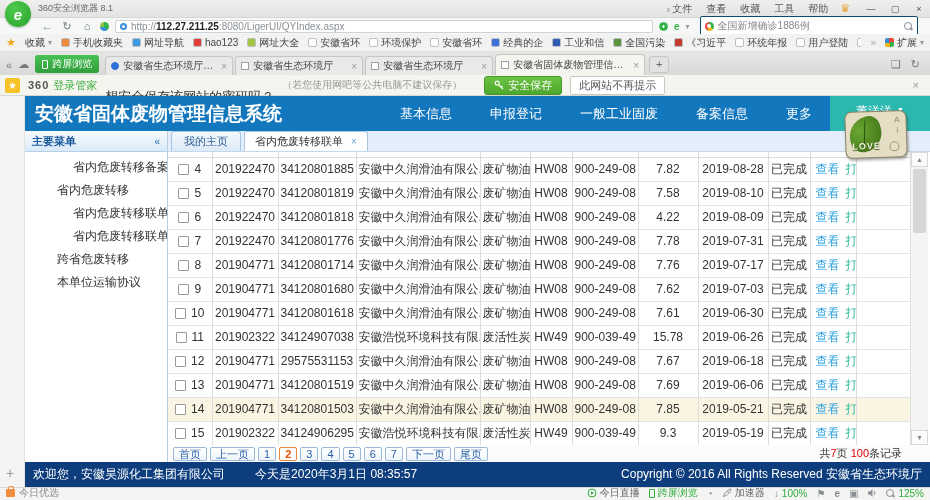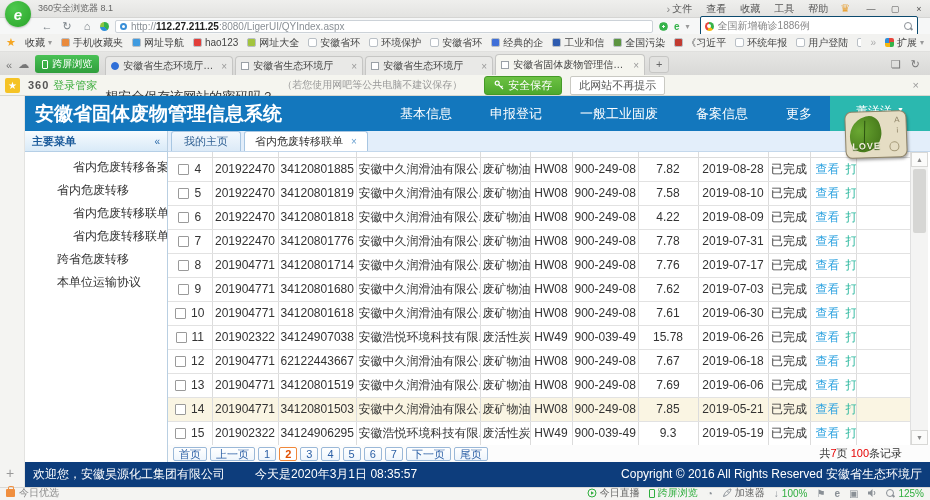--- a/index.html
+++ b/index.html
@@ -527,21 +527,21 @@
           <td>15.78</td>
           <td>2019-06-26</td>
           <td>已完成</td>
           <td><a class="lnk-view">查看</a><a class="lnk-print">打印</a></td>
           <td class="c-fill"></td>
         </tr>
 
         <tr>
           <td><span class="cb"></span><span>12</span></td>
           <td>201904771</td>
-          <td>62122443667</td>
+          <td>29575531153</td>
           <td>安徽中久润滑油有限公...</td>
           <td>废矿物油</td>
           <td>HW08</td>
           <td>900-249-08</td>
           <td>7.67</td>
           <td>2019-06-18</td>
           <td>已完成</td>
           <td><a class="lnk-view">查看</a><a class="lnk-print">打印</a></td>
           <td class="c-fill"></td>
         </tr>

